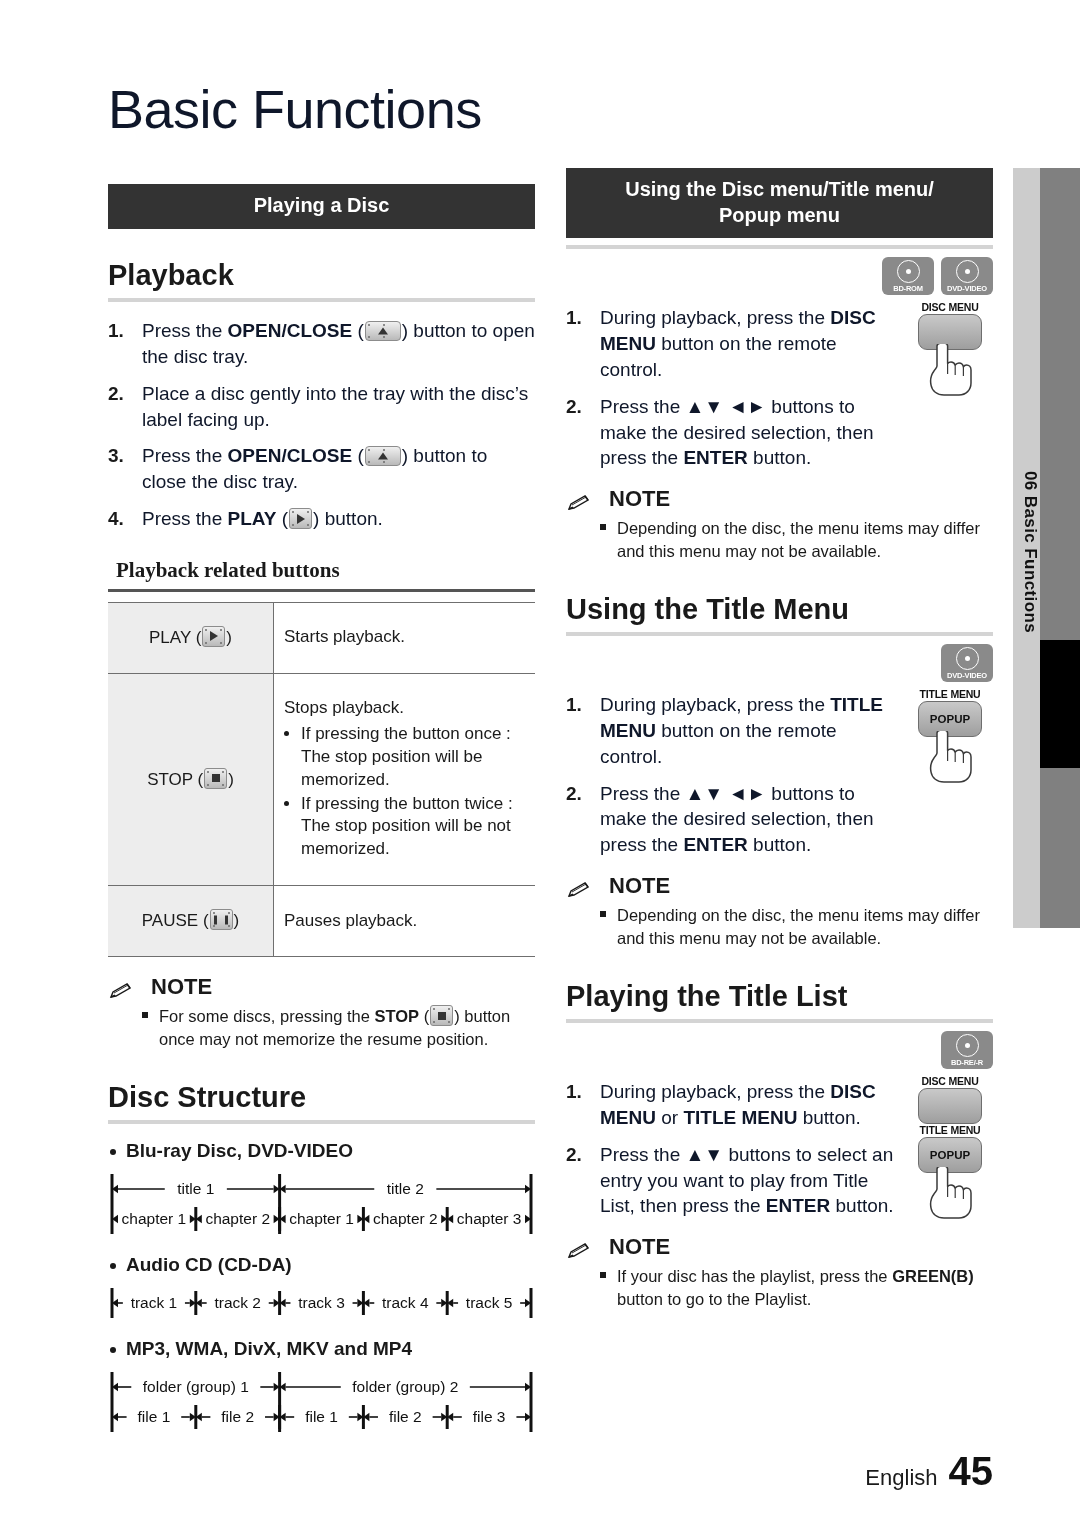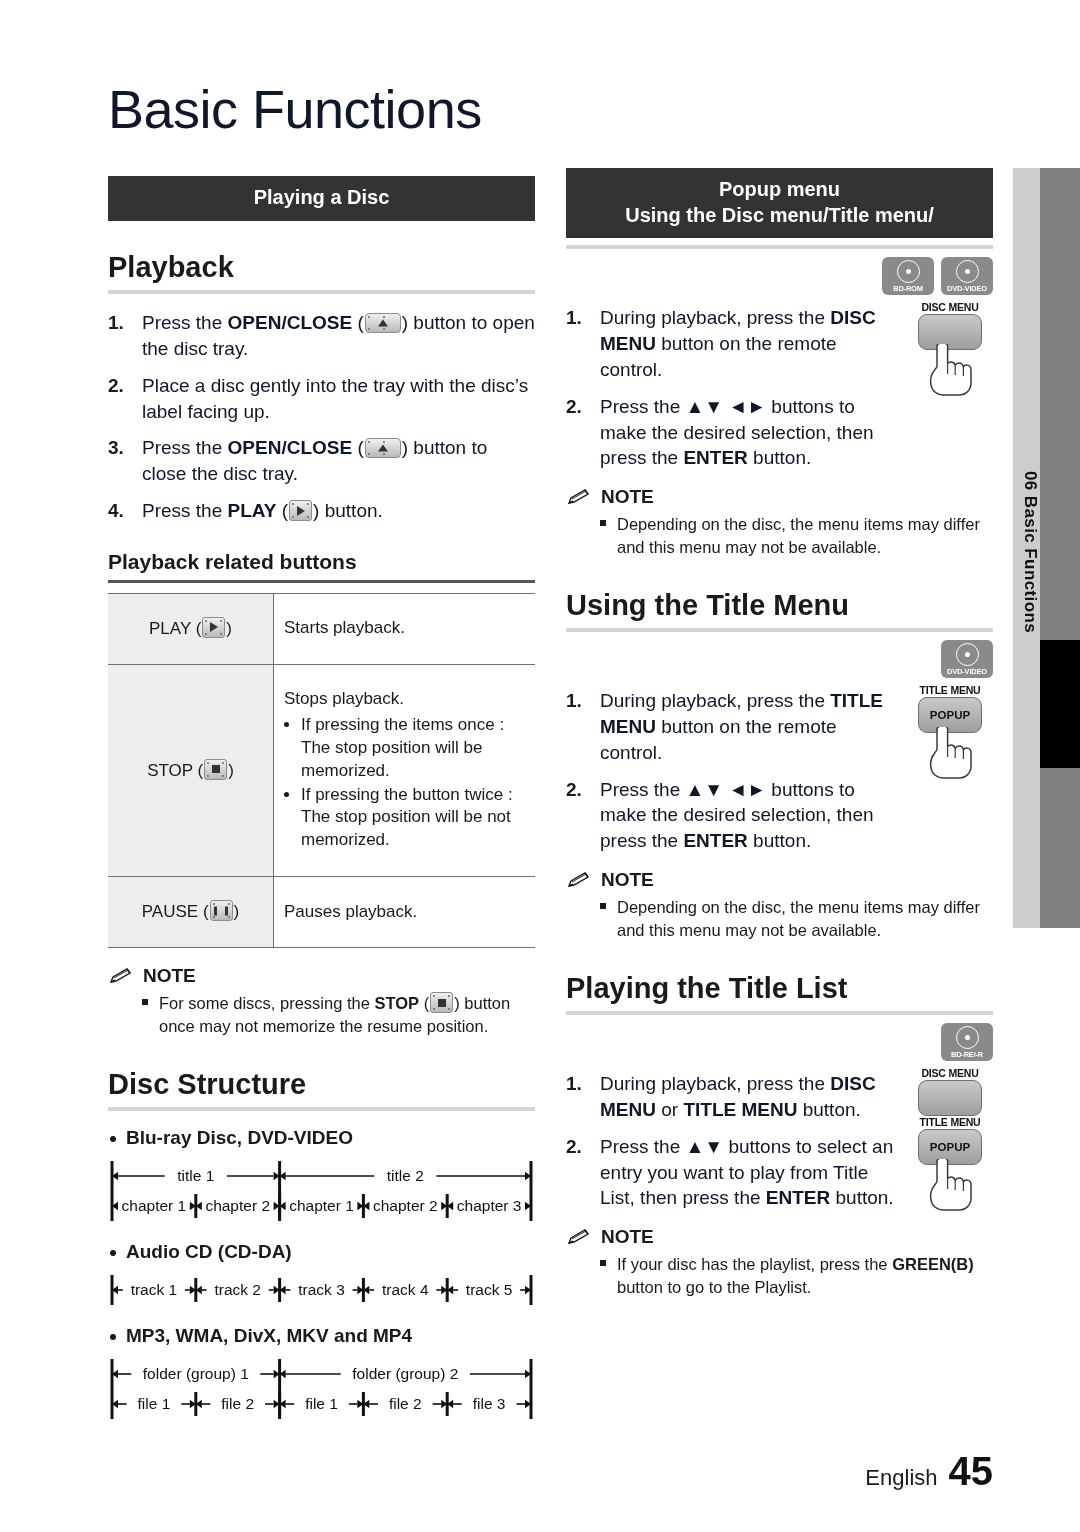--- a/index.html
+++ b/index.html
@@ -36,21 +36,21 @@
   }
 
   
   .masthead {
     position:absolute; left:108px; top:78px;
     font-size:54px; font-weight:300; letter-spacing:-0.5px;
     color:#0f172a;
   }
 
   
-  .col-left  { position:absolute; left:108px; top:176px; width:427px; }
+  .col-left  { position:absolute; left:108px; top:184px; width:427px; }
   .col-right { position:absolute; left:566px; top:168px; width:427px; }
 
   
   .banner {
     background:#333333; color:#ffffff;
     font-size:20px; font-weight:bold;
     text-align:center; padding:9px 10px 10px;
     line-height:1.28;
   }
 
@@ -88,43 +88,43 @@
   .pa { width:8px;height:9px;border-left:3px solid #333;border-right:3px solid #333; }
   .glyph.dots::before, .glyph.dots::after {
     content:""; position:absolute; width:2px; height:2px;
     background:#6b6b6b; border-radius:50%;
   }
   .glyph.dots::before { left:2px; top:2px; box-shadow:15px 0 0 #6b6b6b; }
   .glyph.dots::after  { left:2px; bottom:2px; box-shadow:15px 0 0 #6b6b6b; }
 
   
   .h3 {
-    font-size:21px; font-weight:bold; margin:26px 0 0 0; color:#1a1a1a;
+    font-size:21px; font-weight:bold; margin:26px 0 0 8px; color:#1a1a1a;font-family:Liberation Serif, serif;
   }
   .h3-rule { height:3px; background:#555; margin-top:6px; }
 
   
   table.btn-table { border-collapse:collapse; width:100%; margin-top:10px; }
   table.btn-table td {
     border-top:1px solid #6f6f6f; border-bottom:1px solid #6f6f6f;
     padding:23px 10px; font-size:17px; line-height:1.35; vertical-align:middle;
   }
   td.key {
     background:#ededed; width:145px; text-align:center;
     border-right:1px solid #6f6f6f; white-space:nowrap;
   }
   td.val { background:#ffffff; }
   td.val ul { margin:3px 0 0 0; padding-left:17px; }
   td.val li { margin-bottom:1px; }
 
   
   .note { margin-top:17px; }
   .note-head {
-    display:flex; align-items:center; gap:9px;
-    font-size:19px; font-weight:bold; color:#1a1a1a;
+    display:flex; align-items:flex-end; gap:17px;
+    font-size:22px; font-weight:bold; color:#1a1a1a;
   }
   .note-items {
     margin:5px 0 0 34px; padding:0; list-style:none;
     font-size:16.5px; line-height:1.38; color:#1a1a1a;
   }
   .note-items li { position:relative; padding-left:17px; margin-bottom:3px; }
   .note-items li::before {
     content:""; position:absolute; left:0; top:7px;
     width:6px; height:6px; background:#1a1a1a;
   }
@@ -231,21 +231,21 @@
             <td class="key">PLAY (<span class="glyph sq dots"><i class="pl"></i></span>)</td>
             <td class="val">
               <div>Starts playback.</div>
             </td>
           </tr>
           <tr>
             <td class="key">STOP (<span class="glyph sq dots"><i class="st"></i></span>)</td>
             <td class="val">
               <div>Stops playback.</div>
               <ul>
-                <li>If pressing the items once : The stop position will be memorized.</li>
+                <li>If pressing the button once : The stop position will be memorized.</li>
                 <li>If pressing the button twice : The stop position will be not memorized.</li>
               </ul>
             </td>
           </tr>
           <tr>
             <td class="key">PAUSE (<span class="glyph sq dots"><i class="pa"></i></span>)</td>
             <td class="val">
               <div>Pauses playback.</div>
             </td>
           </tr>
@@ -406,22 +406,22 @@
               <polygon points="423,49 417,44.8 417,53.2" fill="#111"></polygon>
               <text x="381.1" y="54.4" text-anchor="middle" font-family="Liberation Sans, sans-serif" font-size="15.5" fill="#111">file 3</text>
             </svg>
           </div>
         </div>
       </div>
   </div>
 
   <div class="col-right">
     <div class="banner">
+      <div>Using the Disc menu/Title menu/</div>
       <div>Popup menu</div>
-      <div>Using the Disc menu/Title menu/</div>
     </div>
     <div id="right-sections">
         <div style="position:relative">
           <div class="h2-rule"></div>
           <div class="badge-row">
             <div class="badge">
               <div class="disc"></div>
               <div class="blabel">BD-ROM</div>
             </div>
             <div class="badge">

